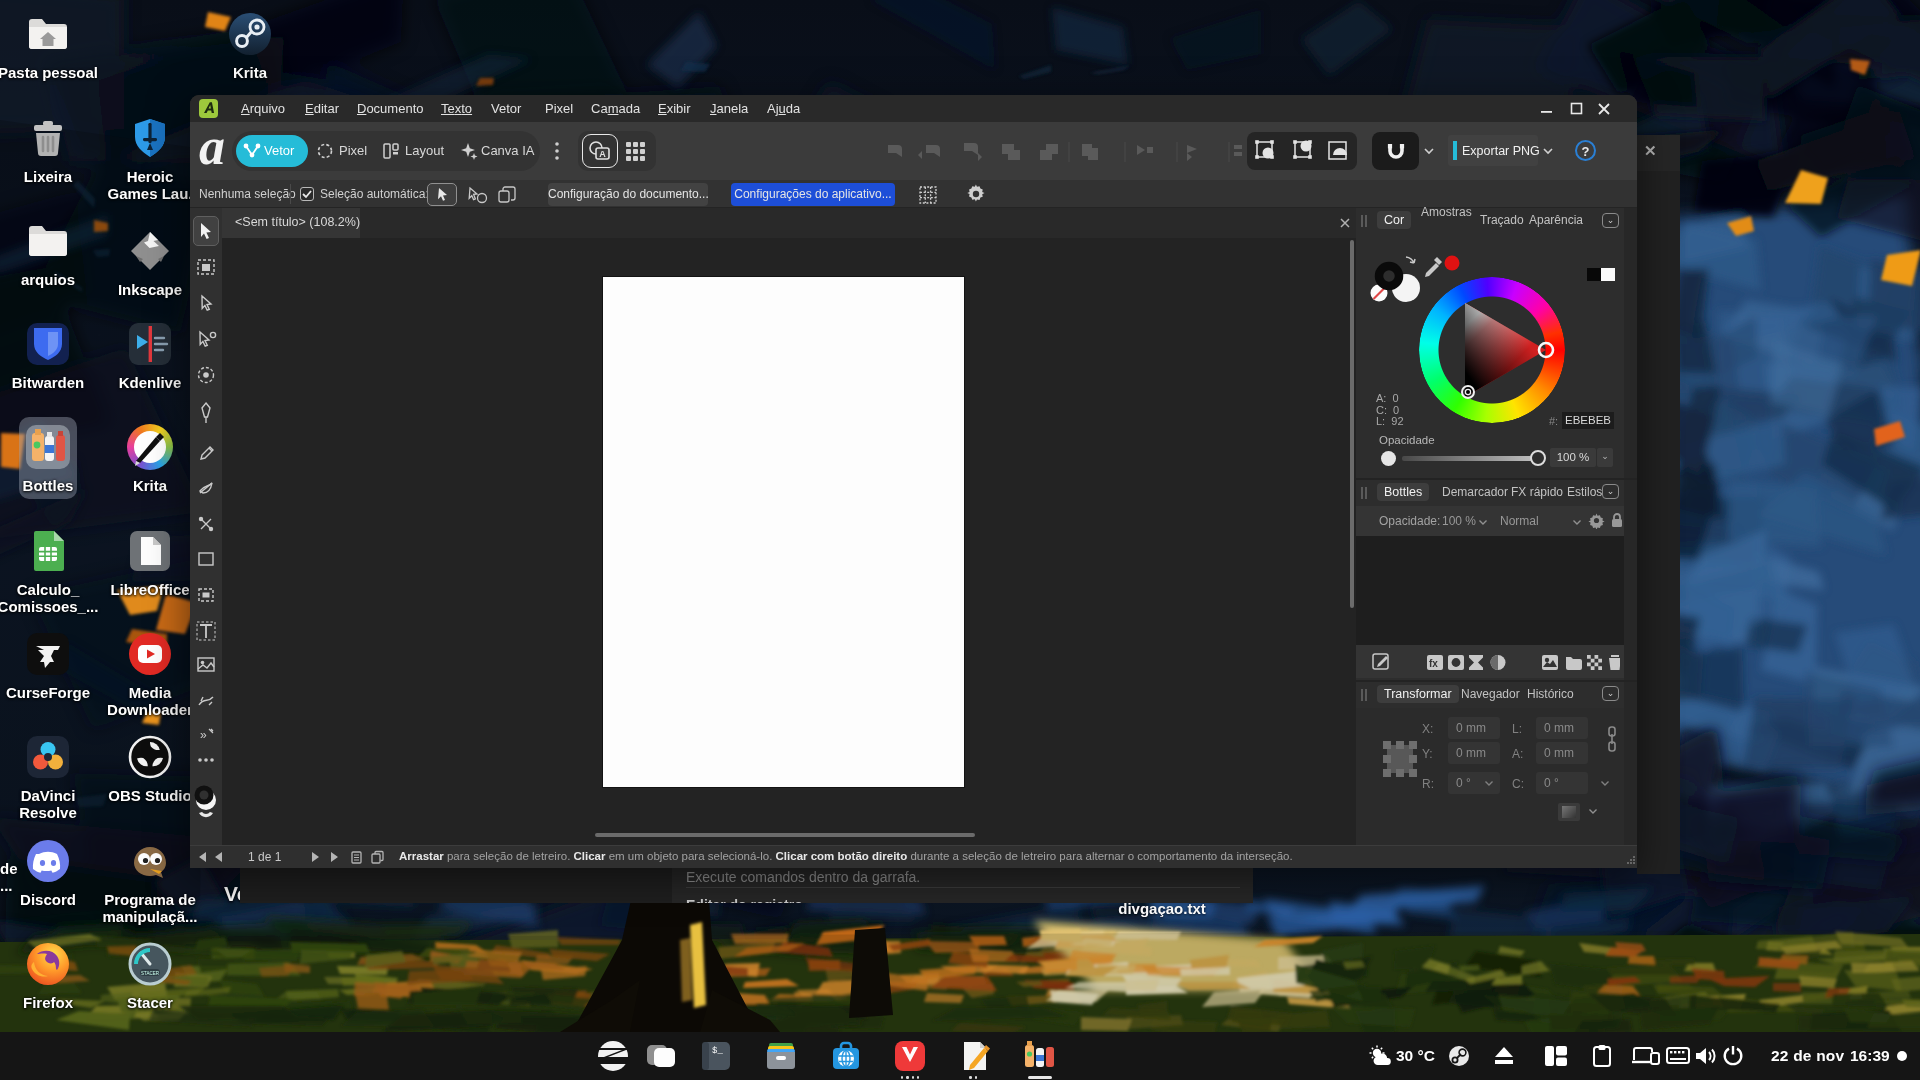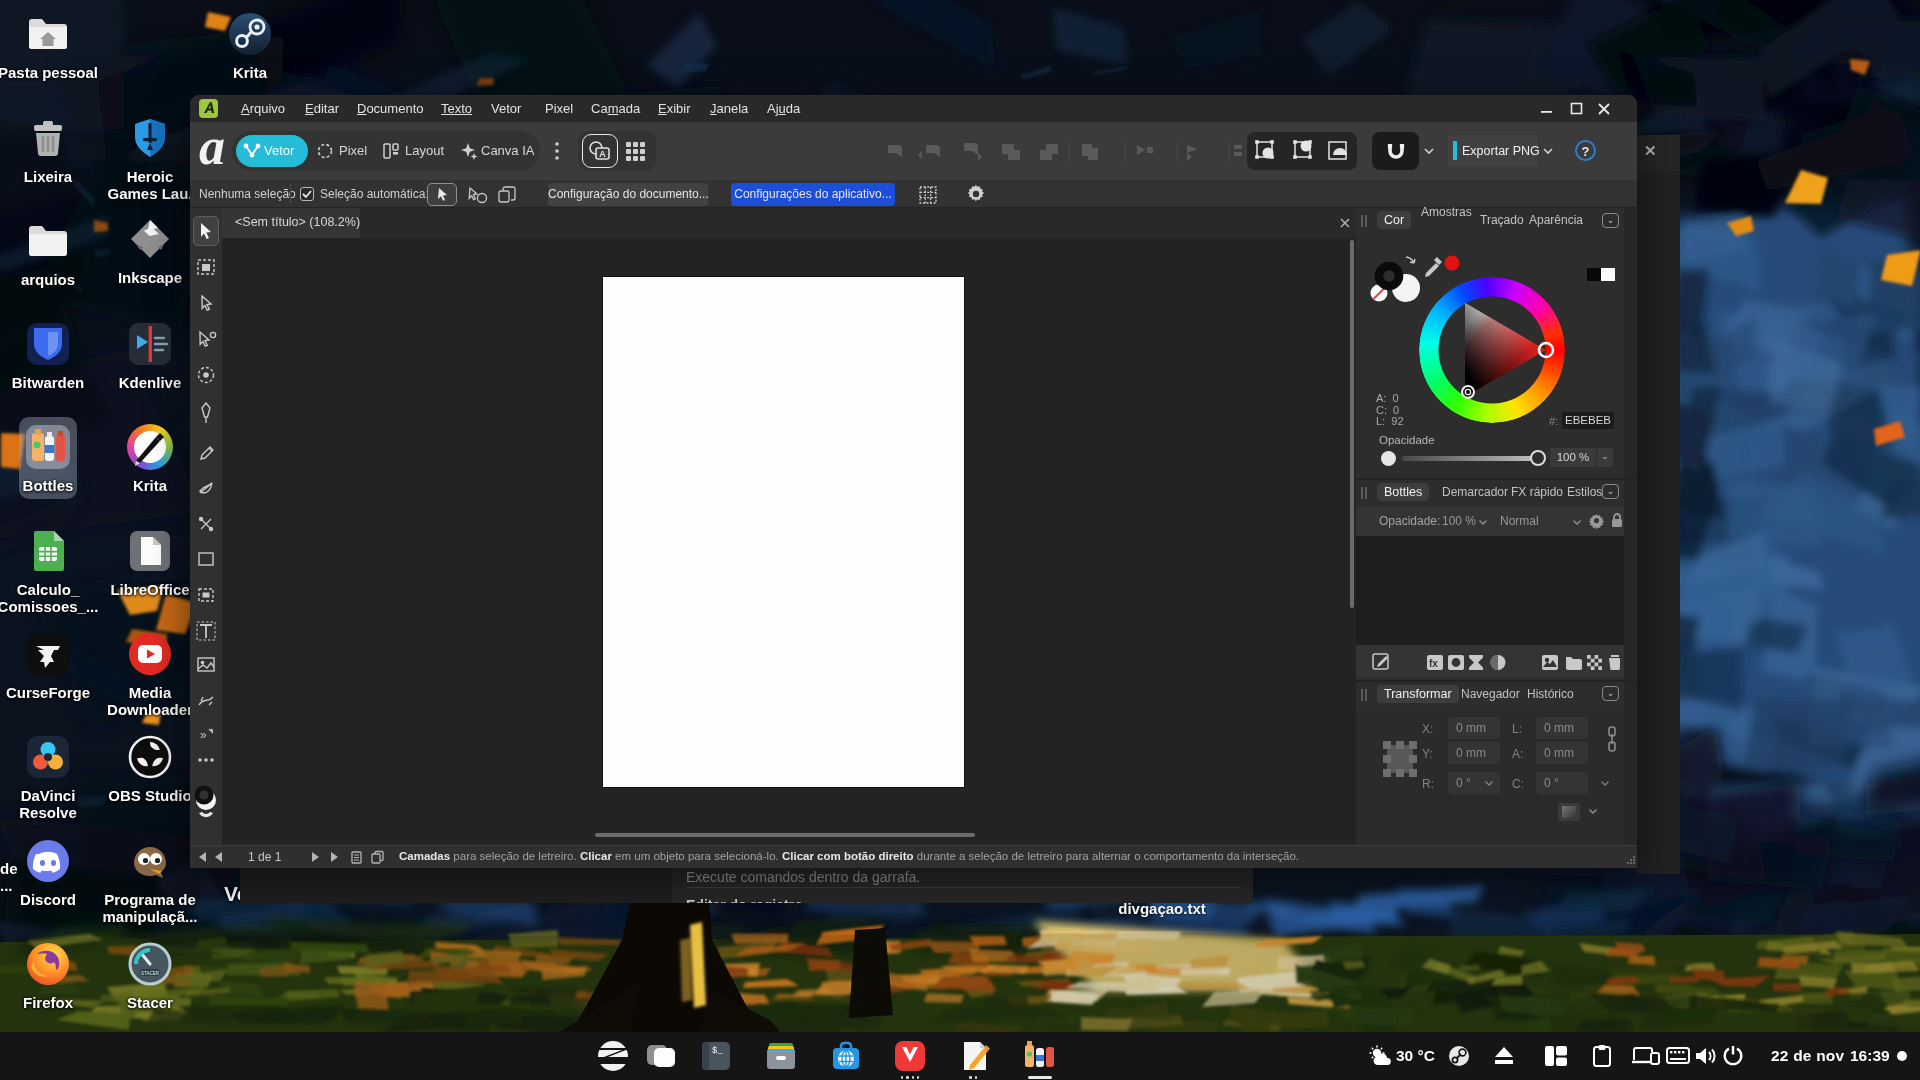--- a/index.html
+++ b/index.html
@@ -901,21 +901,21 @@
       <svg class="ic" viewBox="0 0 48 48">
         <path d="M24 5l15 5v13c0 9-7 15-15 20-8-5-15-11-15-20V10z" fill="#2d9ae8"></path>
         <path d="M24 5l15 5v13c0 9-7 15-15 20z" fill="#1a72c0"></path>
         <rect x="22.4" y="9" width="3.2" height="20" rx="1.2" fill="#0d2236"></rect>
         <rect x="17" y="24" width="14" height="3.2" rx="1.4" fill="#0d2236"></rect>
         <path d="M24 29l3 7h-6z" fill="#0d2236"></path>
       </svg>
       <div class="lb" style="margin-top:6px;">Heroic</div>
       <div class="lb" style="margin-top:-1px;">Games Lau.</div>
     </div>
-    <div class="dico" style="left:98px;top:215px;">
+    <div class="dico" style="left:98px;top:227px;">
       <svg class="ic" viewBox="0 0 48 48">
         <path d="M24 5L43 24 24 43 5 24z" fill="#8f8f8f"></path>
         <path d="M24 5l8 8-4.5 1 5.5 5-9.5 2-5.5-5.5 4-1.5z" fill="#f4f4f4"></path>
         <path d="M10 29l7 3-3 3zM38 29l-6 3 3 3z" fill="#6e6e6e"></path>
       </svg>
       <div class="lb" style="margin-top:6px;">Inkscape</div>
     </div>
     <div class="dico" style="left:98px;top:320px;">
       <svg class="ic" viewBox="0 0 48 48">
         <rect x="3" y="3" width="42" height="42" rx="9" fill="#252e38"></rect>
@@ -1412,21 +1412,21 @@
     <path d="M28 3l-7 5 7 5z"></path>
     <path d="M118 3l7 5-7 5z"></path>
     <path d="M137 3l7 5-7 5zM146 3v10"></path>
     <rect x="158" y="3" width="9" height="11" rx="1" fill="none" stroke="#b4b4b4" stroke-width="1.3"></rect>
     <path d="M160 6h5M160 8.5h5M160 11h5" stroke="#b4b4b4" stroke-width="1"></path>
     <rect x="178" y="5" width="8" height="9" rx="1" fill="none" stroke="#b4b4b4" stroke-width="1.3"></rect>
     <path d="M181 5V3.5a1 1 0 011-1h6a1 1 0 011 1v7a1 1 0 01-1 1h-1.5" fill="none" stroke="#b4b4b4" stroke-width="1.3"></path>
   </g>
 </svg>
 <div class="f" style="left:58px;top:755px;color:#c8c8c8;font-size:12px;">1 de 1</div>
-<div class="f" style="left:209px;top:755px;font-size:11.5px;color:#a2a2a2;"><b style="color:#e8e8e8;">Camadas</b> para seleção de letreiro. <b style="color:#e8e8e8;">Clicar</b> em um objeto para selecioná-lo. <b style="color:#e8e8e8;">Clicar com botão direito</b> durante a seleção de letreiro para alternar o comportamento da interseção.</div>
+<div class="f" style="left:209px;top:755px;font-size:11.5px;color:#a2a2a2;"><b style="color:#e8e8e8;">Arrastar</b> para seleção de letreiro. <b style="color:#e8e8e8;">Clicar</b> em um objeto para selecioná-lo. <b style="color:#e8e8e8;">Clicar com botão direito</b> durante a seleção de letreiro para alternar o comportamento da interseção.</div>
 <svg class="f" style="left:1436px;top:760px;" width="10" height="10" viewBox="0 0 10 10">
   <g fill="#7a7a7a">
         <circle cx="8" cy="2" r="1"></circle>
         <circle cx="5" cy="5" r="1"></circle>
         <circle cx="8" cy="5" r="1"></circle>
         <circle cx="2" cy="8" r="1"></circle>
         <circle cx="5" cy="8" r="1"></circle>
         <circle cx="8" cy="8" r="1"></circle>
       </g>
 </svg>

